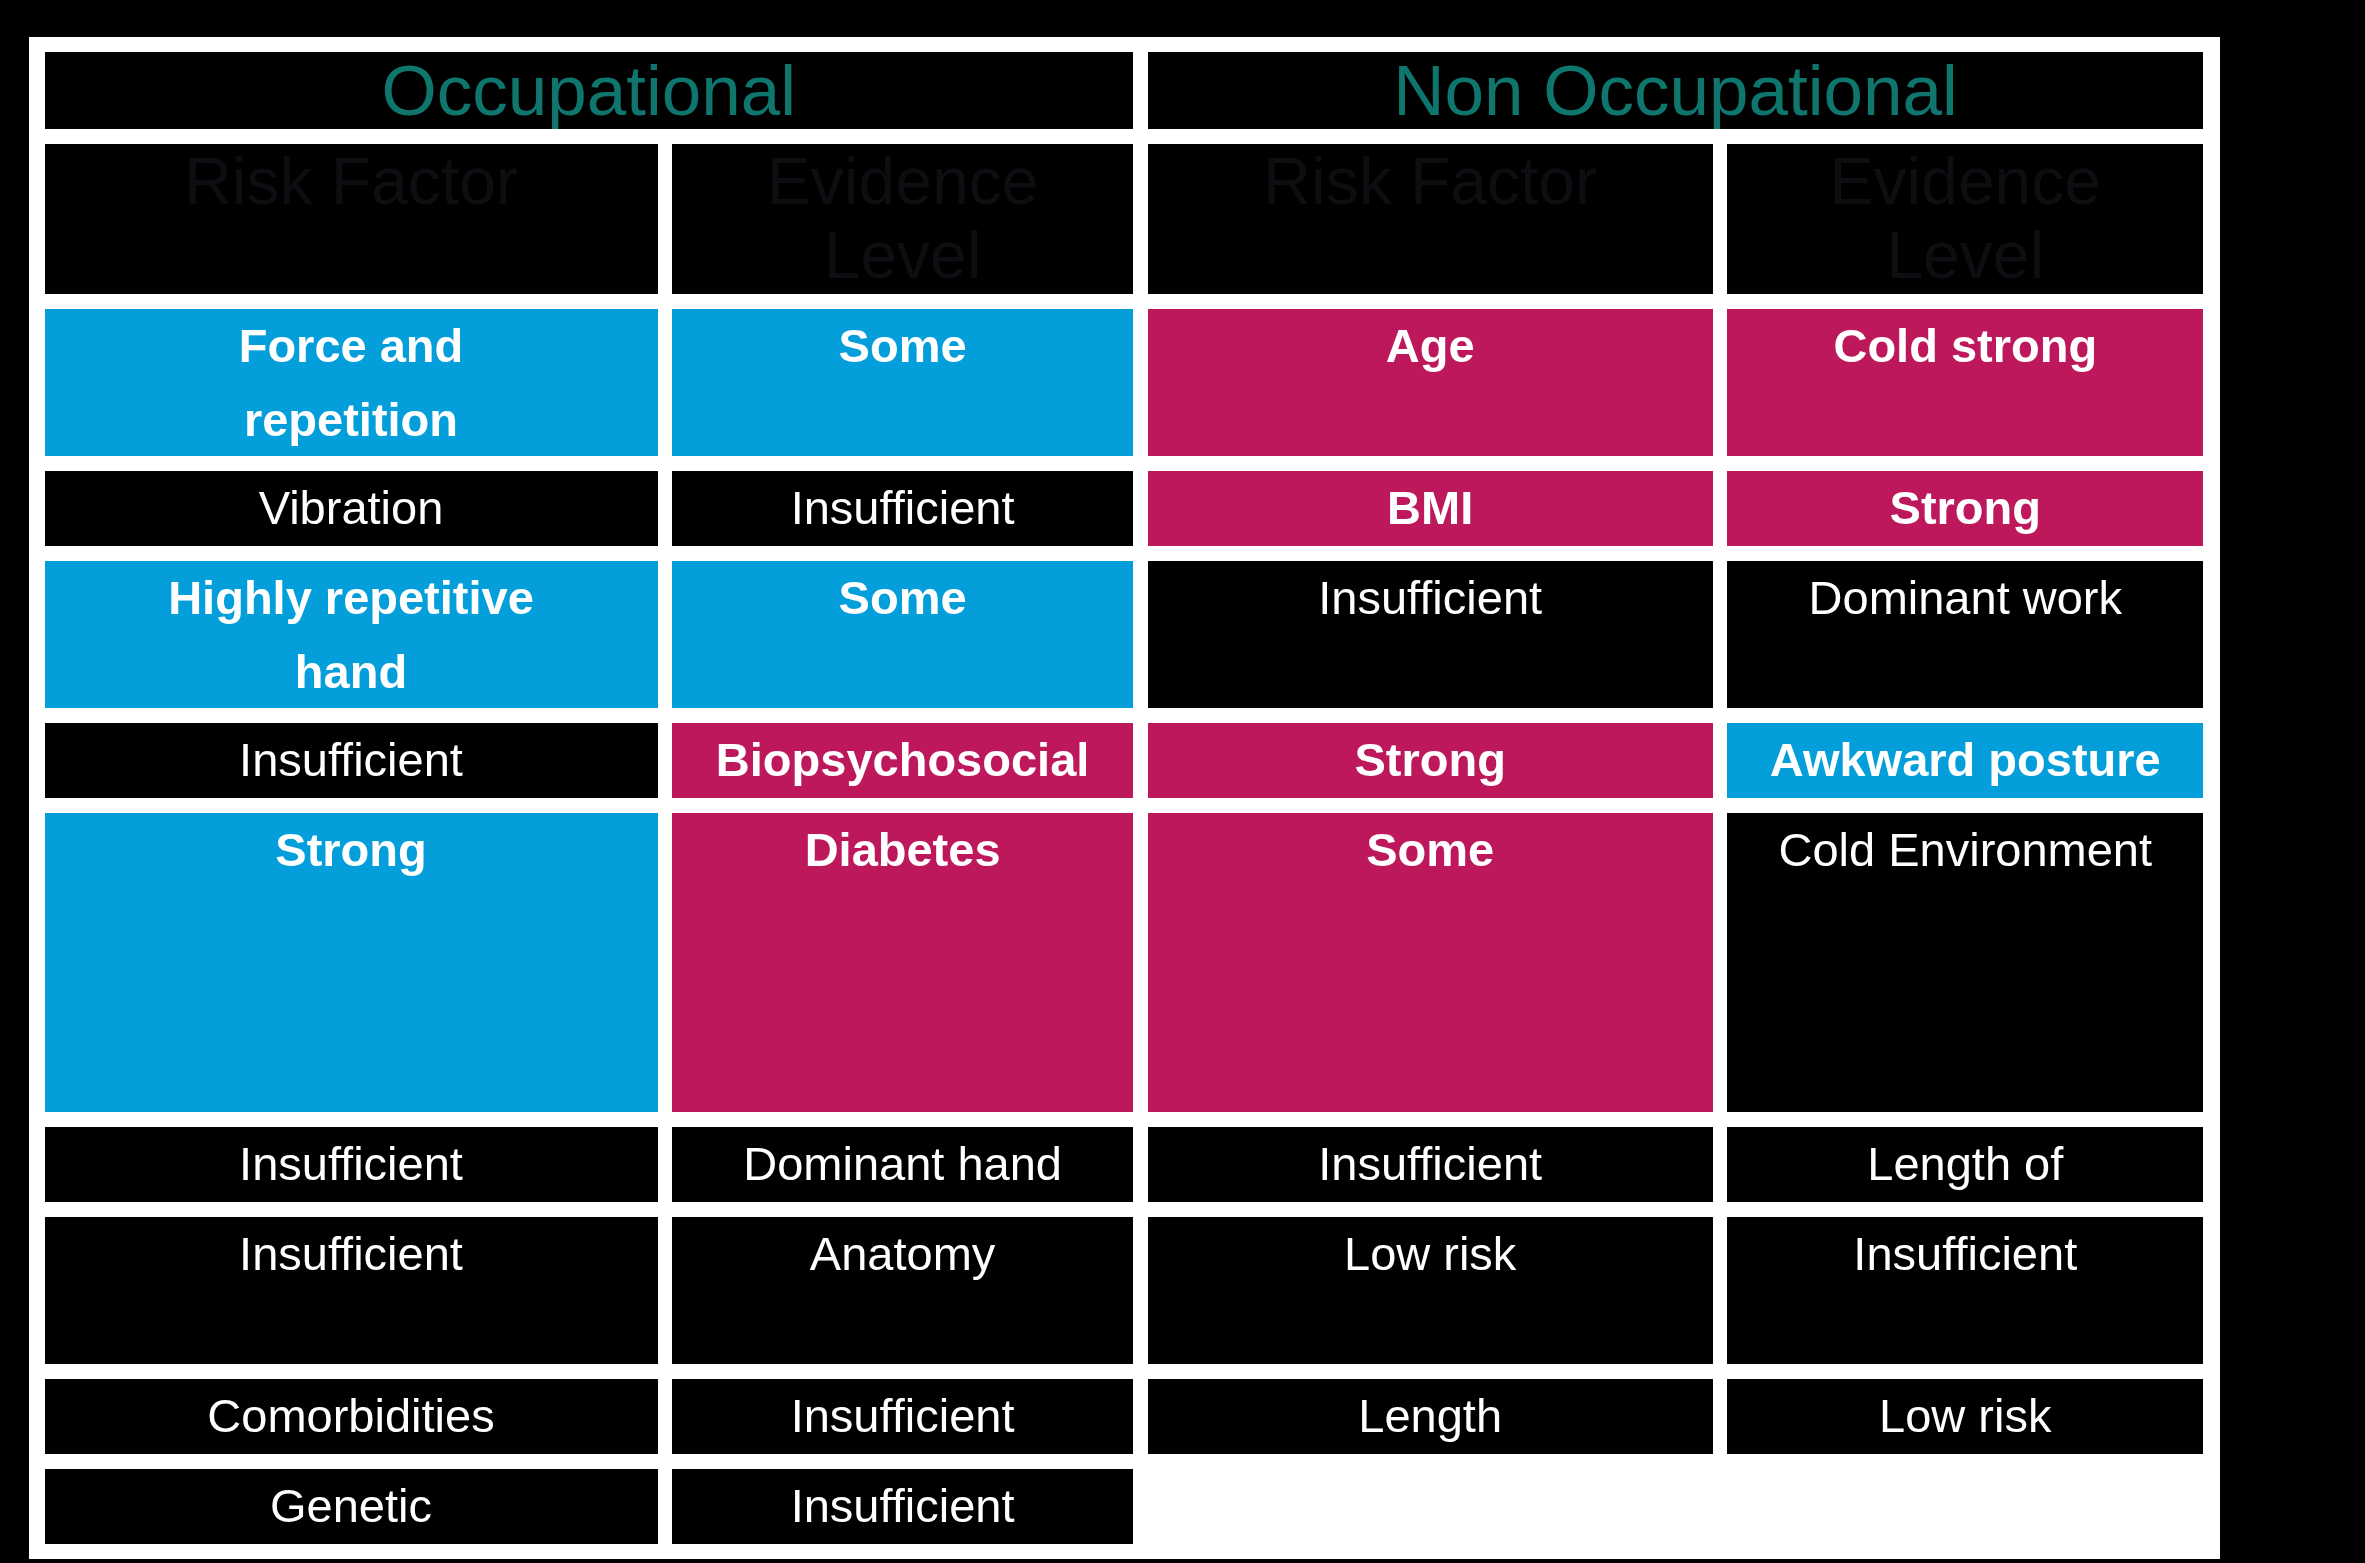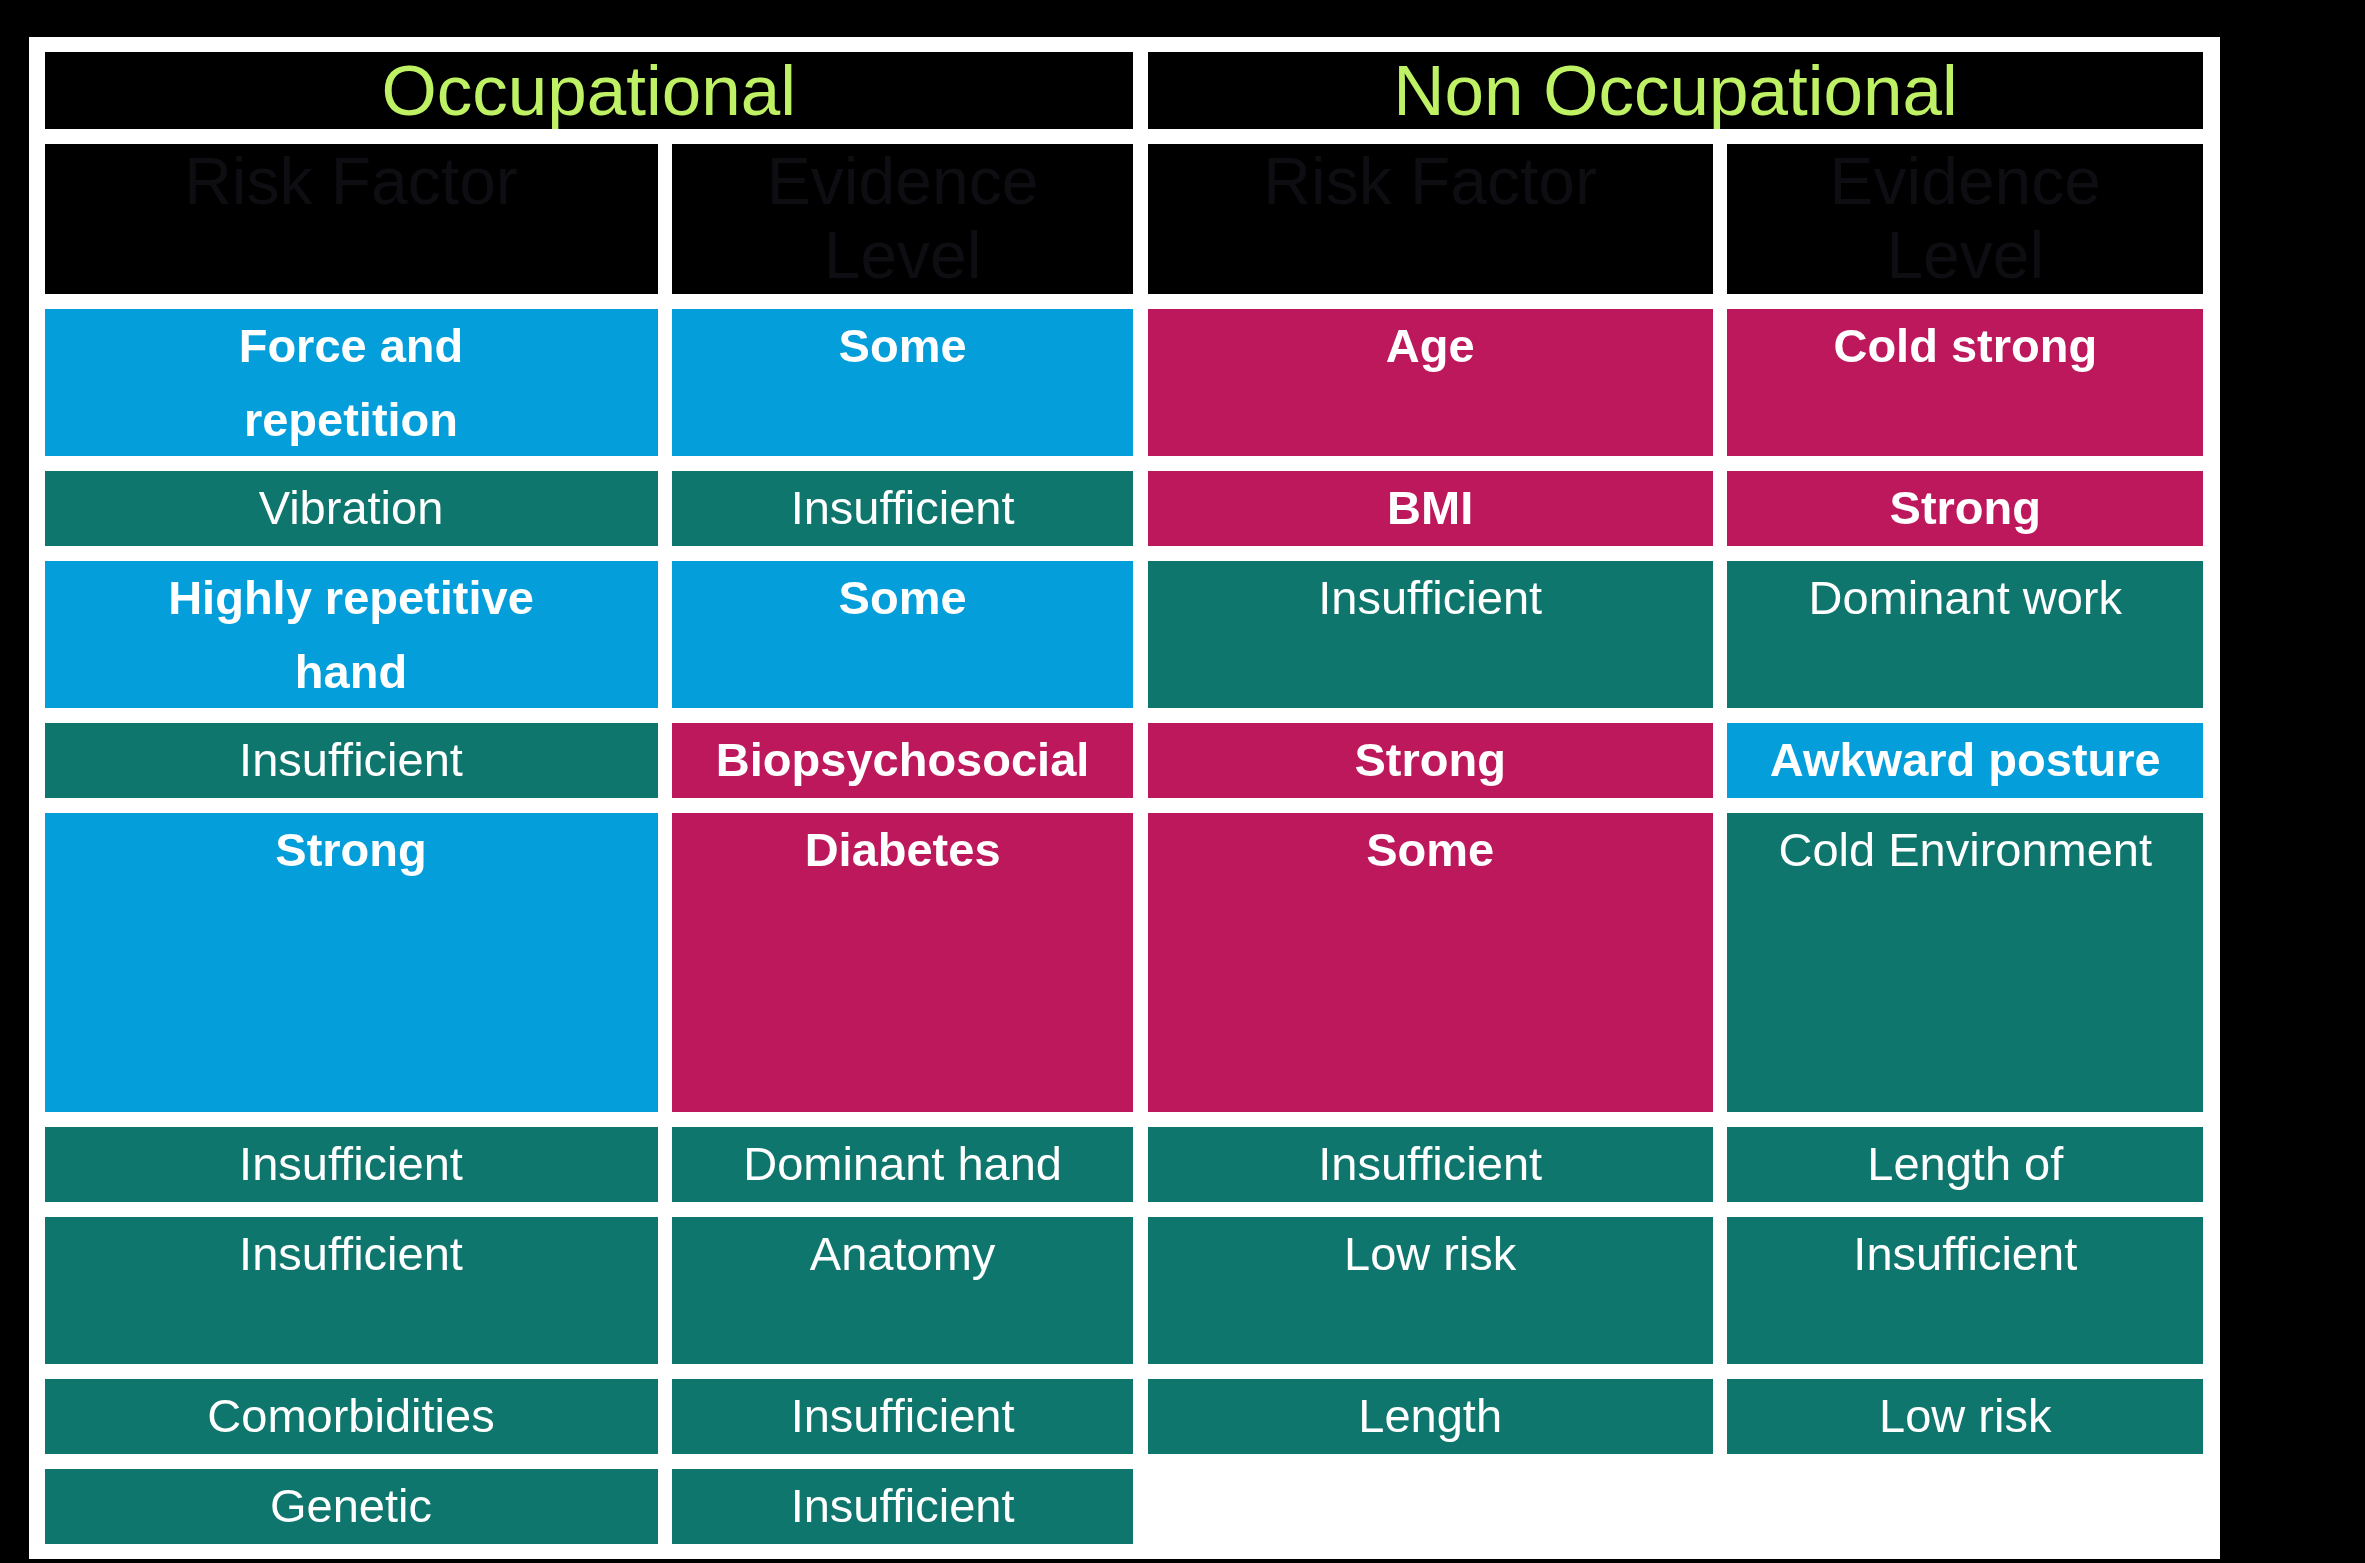--- a/index.html
+++ b/index.html
@@ -41,36 +41,36 @@
     white-space: pre-line;
     overflow: hidden;
     color: #FFFFFF;
     font-size: 47px;
     line-height: 74px;
     font-weight: 400;
   }
   .span2 { grid-column: span 2; }
   .hdr-group {
     background: #000000;
-    color: #bef264;               
+    color: #0f766e;               
     font-size: 71px;
     line-height: 77px;
     align-items: center;
     font-weight: 400;
   }
   .hdr-col {
     background: #000000;
     color: #0D0D12;
     font-size: 66px;
     line-height: 74px;
     font-weight: 400;
   }
   .blue   { background: #049EDB; }
   .purple { background: #be185d; }
-  .gray   { background: #0f766e; }
+  .gray   { background: #000000; }
   .bold   { font-weight: 700; }
 </style>
 </head>
 <body>
 
 <div class="table-frame">
   <div class="grid">
 
     <div class="cell hdr-group span2">Occupational</div>
     <div class="cell hdr-group span2">Non Occupational</div>

